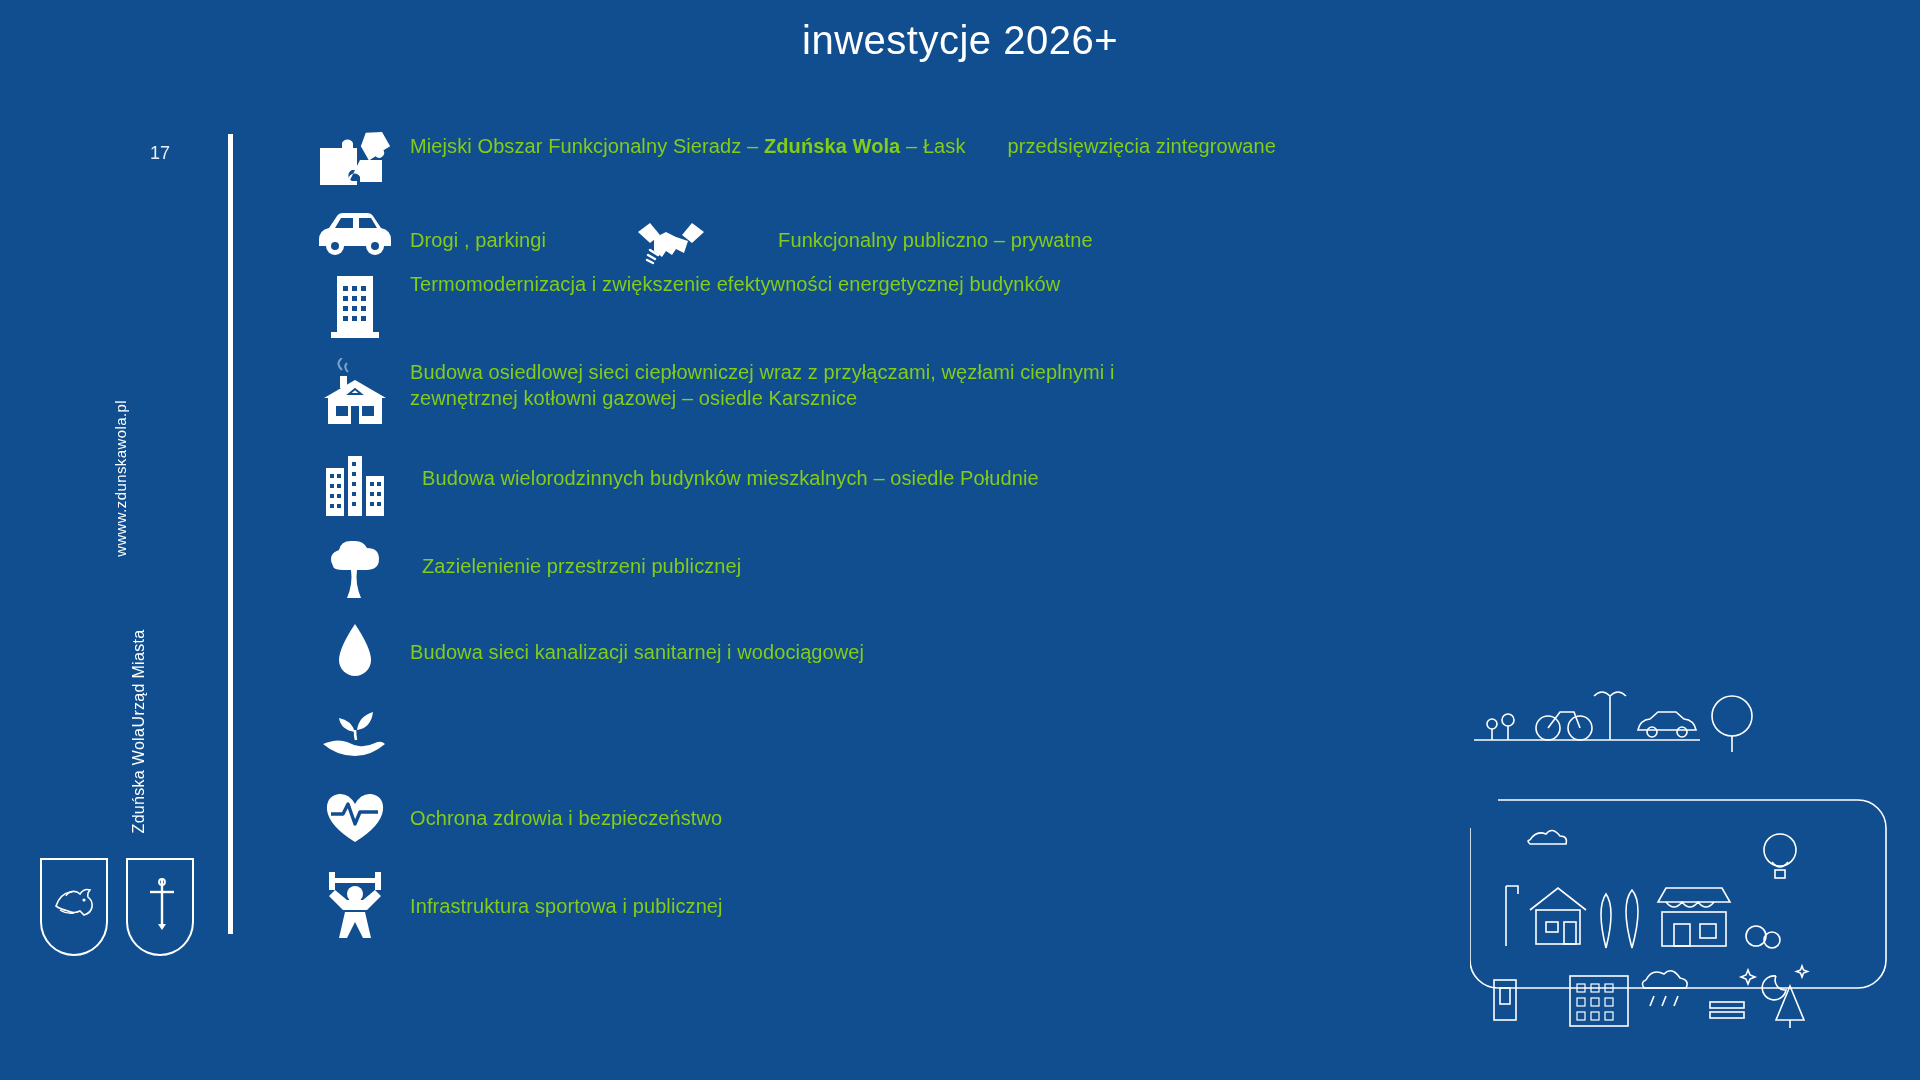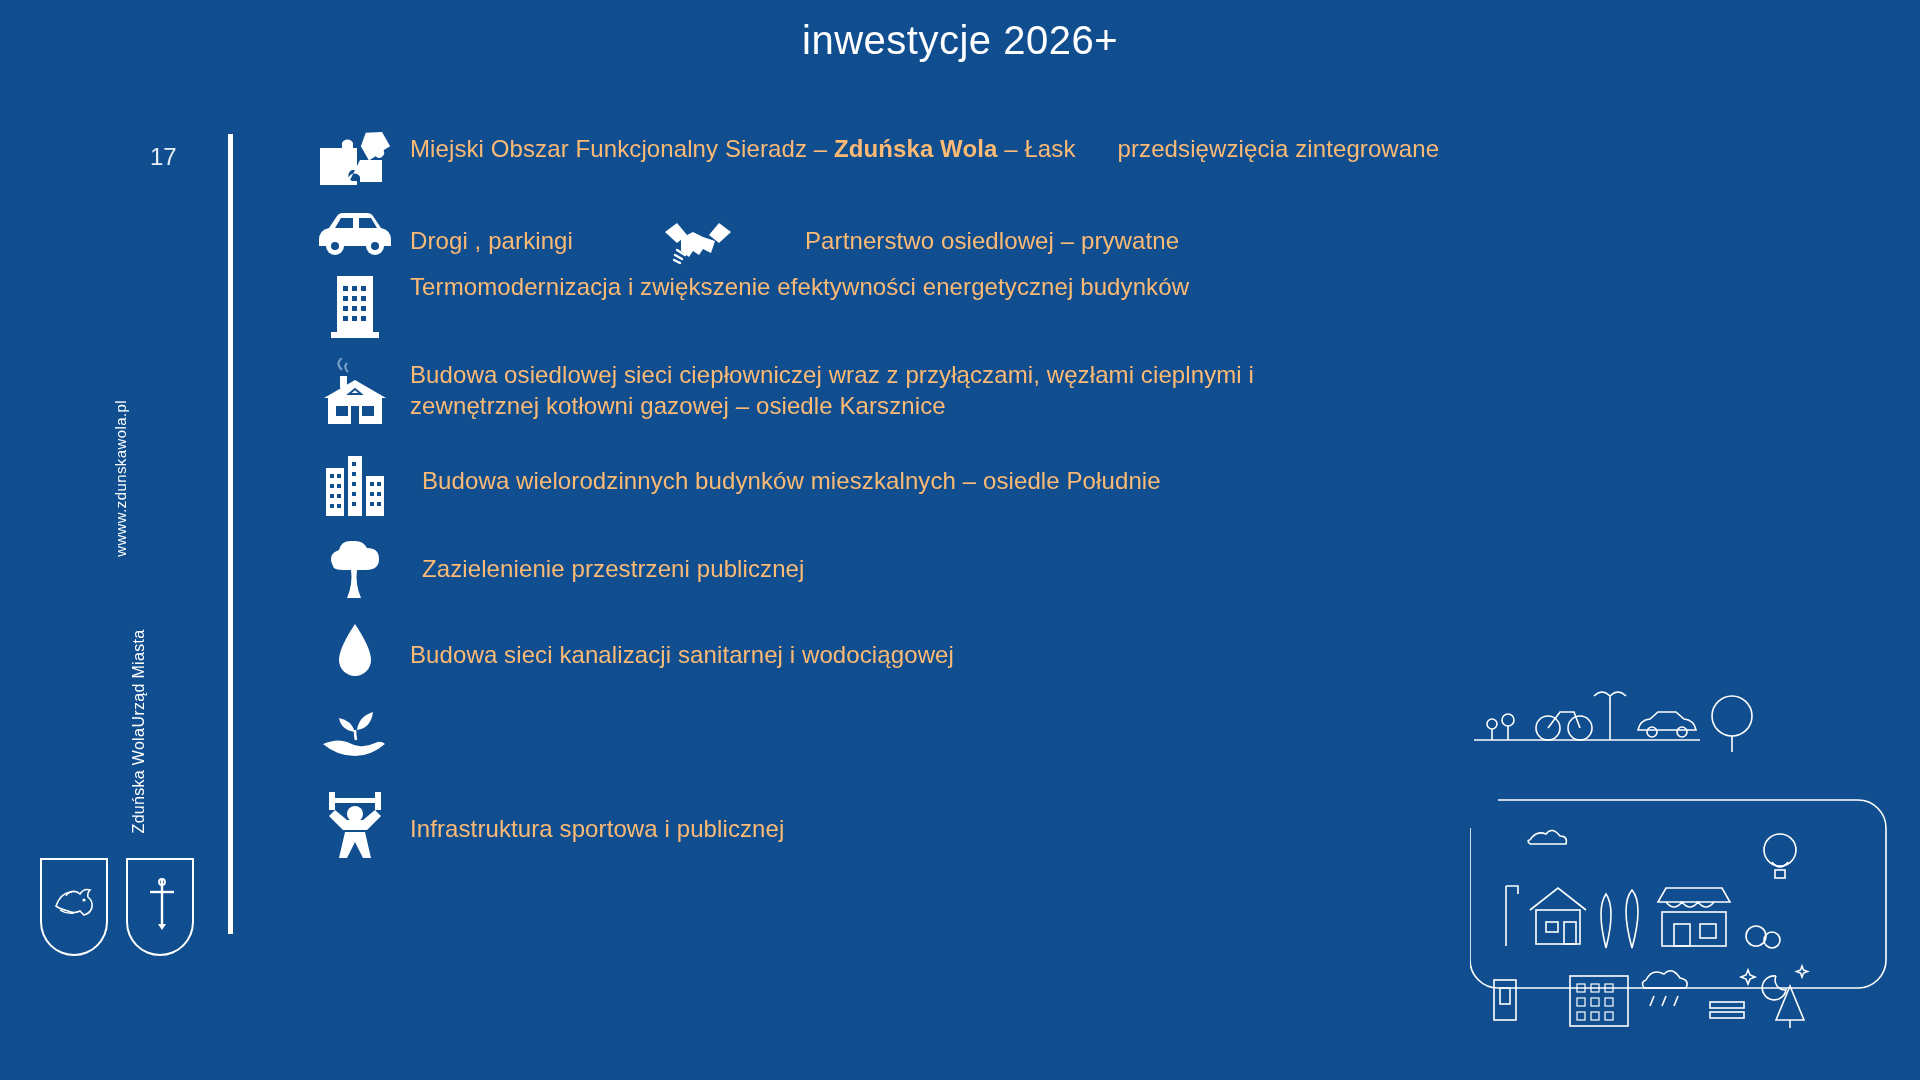--- a/index.html
+++ b/index.html
@@ -33,21 +33,21 @@
     letter-spacing: 0.5px;
     line-height: 1.1;
     color: #ffffff;
   }
 
   
   .page-number {
     position: absolute;
     left: 150px;
     top: 143px;
-    font-size: 24px;
+    font-size: 18px;
     color: #e9eff6;
   }
   .rail {
     position: absolute;
     left: 228px;
     top: 134px;
     width: 5px;
     height: 800px;
     background: #ffffff;
   }
@@ -119,23 +119,23 @@
     align-items: flex-start;
   }
   .icon-cell {
     width: 110px;
     min-width: 110px;
     display: flex;
     justify-content: center;
     padding-top: 2px;
   }
   .row-text {
-    font-size: 24px;
+    font-size: 20px;
     line-height: 1.28;
-    color: #fdba74;
+    color: #84cc16;
     padding-top: 4px;
     letter-spacing: 0.1px;
   }
   .row-text b { font-weight: 700; }
 
   .r1 { height: 72px; }
   .r2 { height: 68px; }
   .r3 { height: 88px; }
   .r4 { height: 88px; }
   .r5 { height: 90px; }
@@ -244,21 +244,21 @@
           <span class="gap1"></span>
           <span class="handshake">
             <svg width="78" height="50" viewBox="0 0 78 50">
               <path d="M6 16 l12 -9 l10 12 l-10 8 z" fill="#ffffff"></path>
               <path d="M72 16 l-12 -9 l-10 12 l10 8 z" fill="#ffffff"></path>
               <path d="M22 22 l12 -6 l10 5 l12 4 l-4 12 l-8 -4 l-4 6 l-6 -4 l-4 6 l-8 -6 z" fill="#ffffff"></path>
               <path d="M18 34 l8 5 M16 39 l7 4 M15 44 l6 3" stroke="#ffffff" stroke-width="2.4" fill="none" stroke-linecap="round"></path>
             </svg>
           </span>
           <span class="gap2"></span>
-          <span>Partnerstwo osiedlowej – prywatne</span>
+          <span>Funkcjonalny publiczno – prywatne</span>
         </div>
       </div>
     </div>
 
     <div class="row r3">
       <div class="icon-cell">
         <svg width="56" height="72" viewBox="0 0 56 72">
           <rect x="10" y="6" width="36" height="60" fill="#ffffff"></rect>
           <rect x="4" y="62" width="48" height="6" fill="#ffffff"></rect>
           <g fill="#104e8f">
@@ -357,20 +357,29 @@
       <div class="icon-cell">
         <svg width="76" height="60" viewBox="0 0 76 60">
           <path d="M38 28 q-4 -12 -16 -14 q2 12 16 14 z" fill="#ffffff"></path>
           <path d="M40 26 q2 -14 16 -18 q-2 16 -16 18 z" fill="#ffffff"></path>
           <path d="M38 26 q0 6 1 10" stroke="#ffffff" stroke-width="2.6" fill="none"></path>
           <path d="M6 40 q14 12 32 12 q16 0 30 -12 q-4 -4 -10 -1 q-8 4 -16 3 q-6 -1 -12 -4 q-10 -4 -24 2 z" fill="#ffffff"></path>
         </svg>
       </div>
     </div>
 
+    <div class="row r9">
+      <div class="icon-cell">
+        <svg width="68" height="60" viewBox="0 0 68 60">
+          <path d="M34 54 q-26 -16 -28 -32 q-1 -14 12 -16 q10 -1 16 10 q6 -11 16 -10 q13 2 12 16 q-2 16 -28 32 z" fill="#ffffff"></path>
+          <path d="M10 26 h12 l5 -10 l7 20 l5 -12 h18" stroke="#104e8f" stroke-width="3.4" fill="none" stroke-linejoin="round"></path>
+        </svg>
+      </div>
+      <div class="row-text">Ochrona zdrowia i bezpieczeństwo</div>
+    </div>
 
     <div class="row r10">
       <div class="icon-cell">
         <svg width="72" height="74" viewBox="0 0 72 74">
           <rect x="10" y="4" width="6" height="18" fill="#ffffff"></rect>
           <rect x="56" y="4" width="6" height="18" fill="#ffffff"></rect>
           <rect x="16" y="10" width="40" height="5" fill="#ffffff"></rect>
           <circle cx="36" cy="26" r="8" fill="#ffffff"></circle>
           <path d="M16 22 l12 10 h16 l12 -10 l6 6 l-14 14 h-24 l-14 -14 z" fill="#ffffff"></path>
           <path d="M26 44 l-6 26 h8 l8 -16 l8 16 h8 l-6 -26 z" fill="#ffffff"></path>

